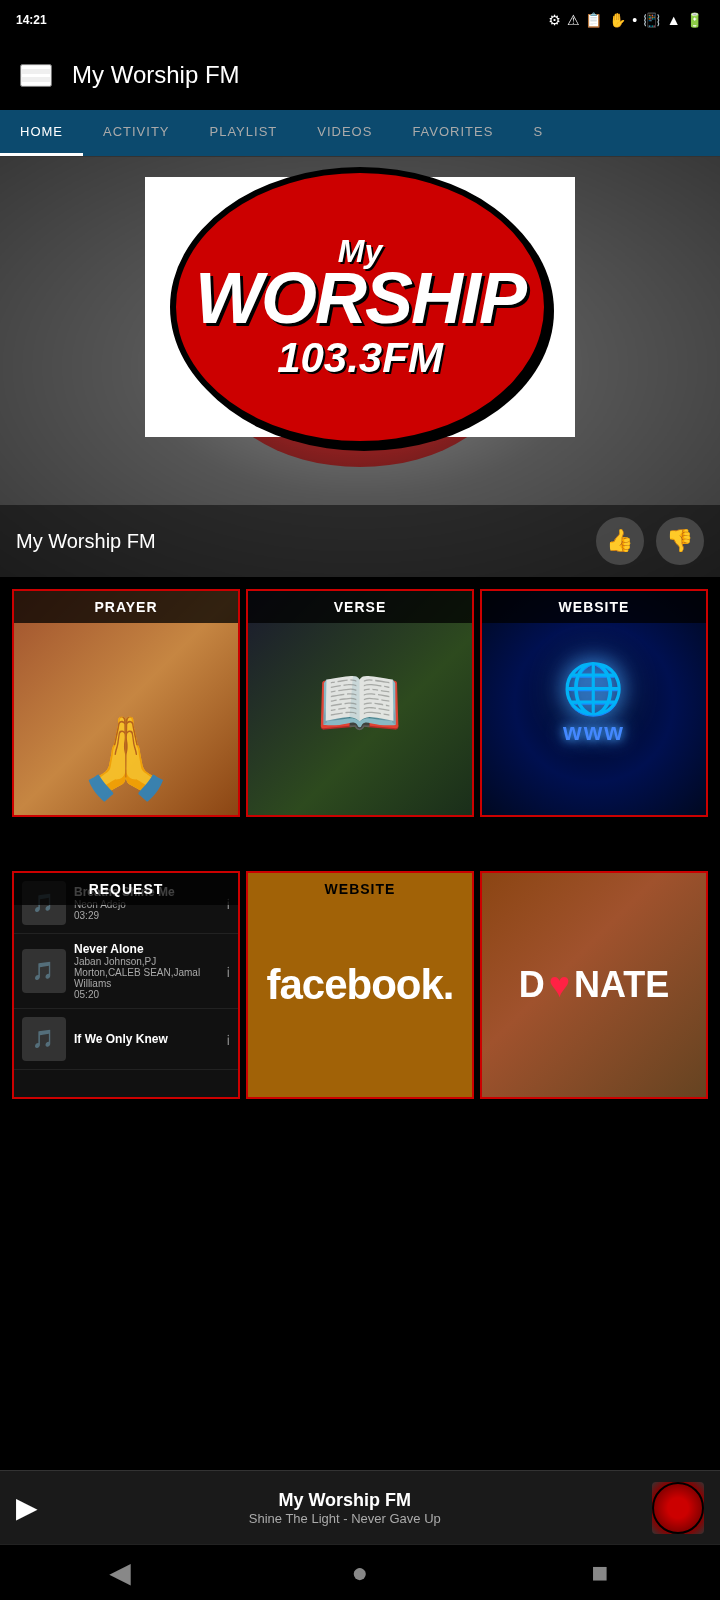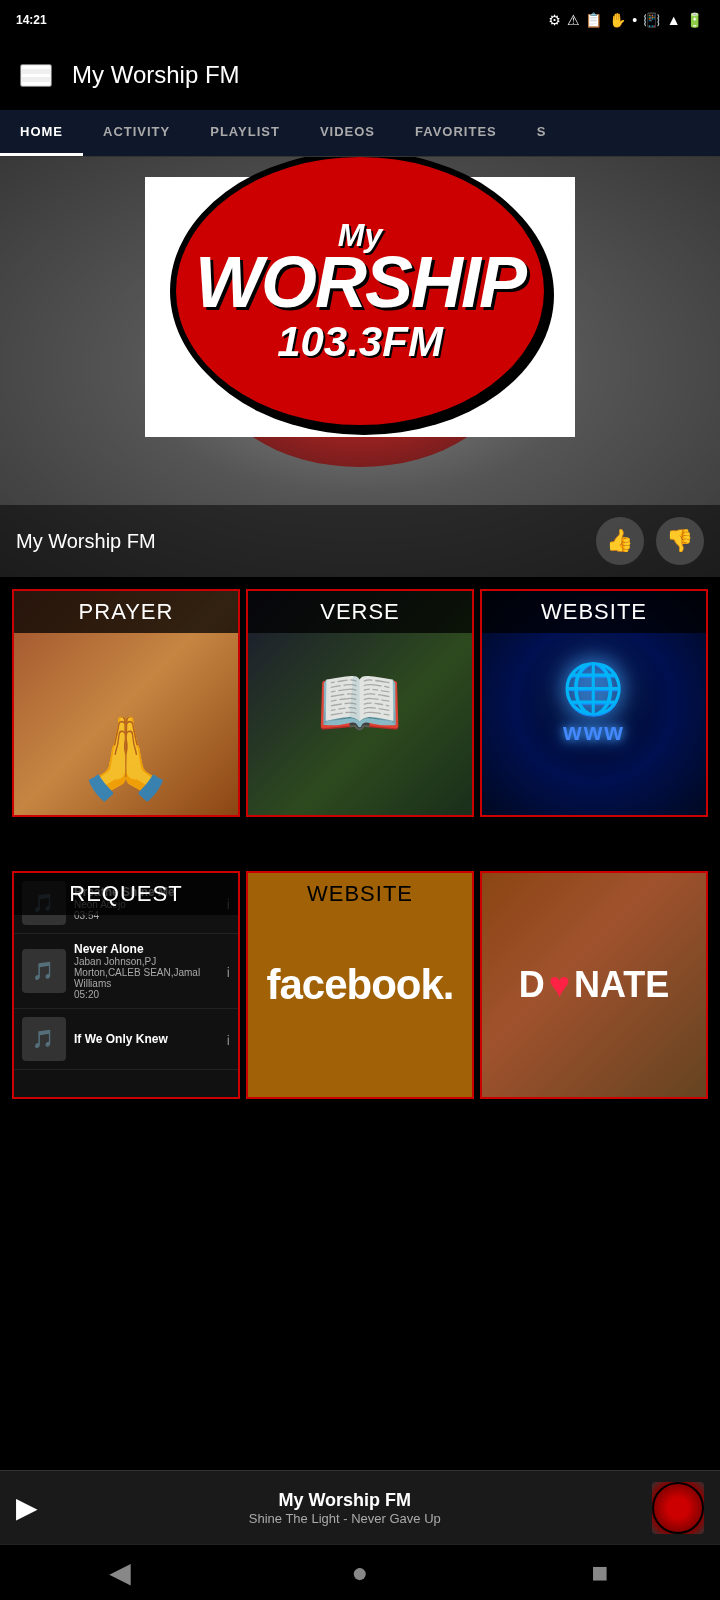--- a/index.html
+++ b/index.html
@@ -40,25 +40,24 @@
     }
     .hamburger span {
       width: 28px; height: 3px; background: #fff; display: block;
     }
     .header-title {
       font-size: 24px; font-weight: normal; color: #fff;
     }
 
     
     .tab-bar {
-      background: #0f172a;
+      background: #0c4a6e;
       display: flex;
       border-bottom: 1px solid #333;
       overflow-x: auto;
-      font-weight: bold;
     }
     .tab-bar::-webkit-scrollbar { display: none; }
     .tab-item {
       padding: 14px 20px;
       font-size: 13px;
       color: #aaa;
       letter-spacing: 1px;
       cursor: pointer;
       white-space: nowrap;
       text-transform: uppercase;
@@ -96,21 +95,21 @@
     }
     .hero-logo-container {
       position: absolute;
       top: 20px;
       left: 50%;
       transform: translateX(-50%);
       width: 430px;
       height: 260px;
       background: #fff;
       display: flex;
-      align-items: flex-end;
+      align-items: center;
       justify-content: center;
       padding: 6px;
     }
     .logo-oval {
       width: 380px;
       height: 280px;
       background: #cc0000;
       border-radius: 50%;
       border: 6px solid #000;
       display: flex;
@@ -193,22 +192,22 @@
       cursor: pointer;
       border: 2px solid #c00;
     }
     .grid-card-label {
       position: absolute;
       top: 0;
       left: 0;
       right: 0;
       background: rgba(0,0,0,0.75);
       text-align: center;
-      font-size: 22px;
-      font-weight: 400;
+      font-size: 14px;
+      font-weight: 700;
       color: #fff;
       padding: 8px 4px;
       letter-spacing: 1px;
     }
 
     
     .prayer-img {
       background: linear-gradient(135deg, #a0522d 0%, #c68642 50%, #8b4513 100%);
       width: 100%;
       height: 100%;
@@ -502,21 +501,21 @@
 <div class="section">
   <div class="grid-3">
 
     <div class="grid-card">
       <div class="request-img">
         <div class="request-row">
           <div class="request-thumb">🎵</div>
           <div class="request-info">
             <div class="request-title">Breathe Shine Me</div>
             <div class="request-artist">Neon Adejo</div>
-            <div class="request-time">03:54</div>
+            <div class="request-time">03:29</div>
           </div>
           <span class="request-info-icon">ℹ</span>
         </div>
         <div class="request-row">
           <div class="request-thumb">🎵</div>
           <div class="request-info">
             <div class="request-title">Never Alone</div>
             <div class="request-artist">Jaban Johnson,PJ Morton,CALEB SEAN,Jamal Williams</div>
             <div class="request-time">05:20</div>
           </div>

